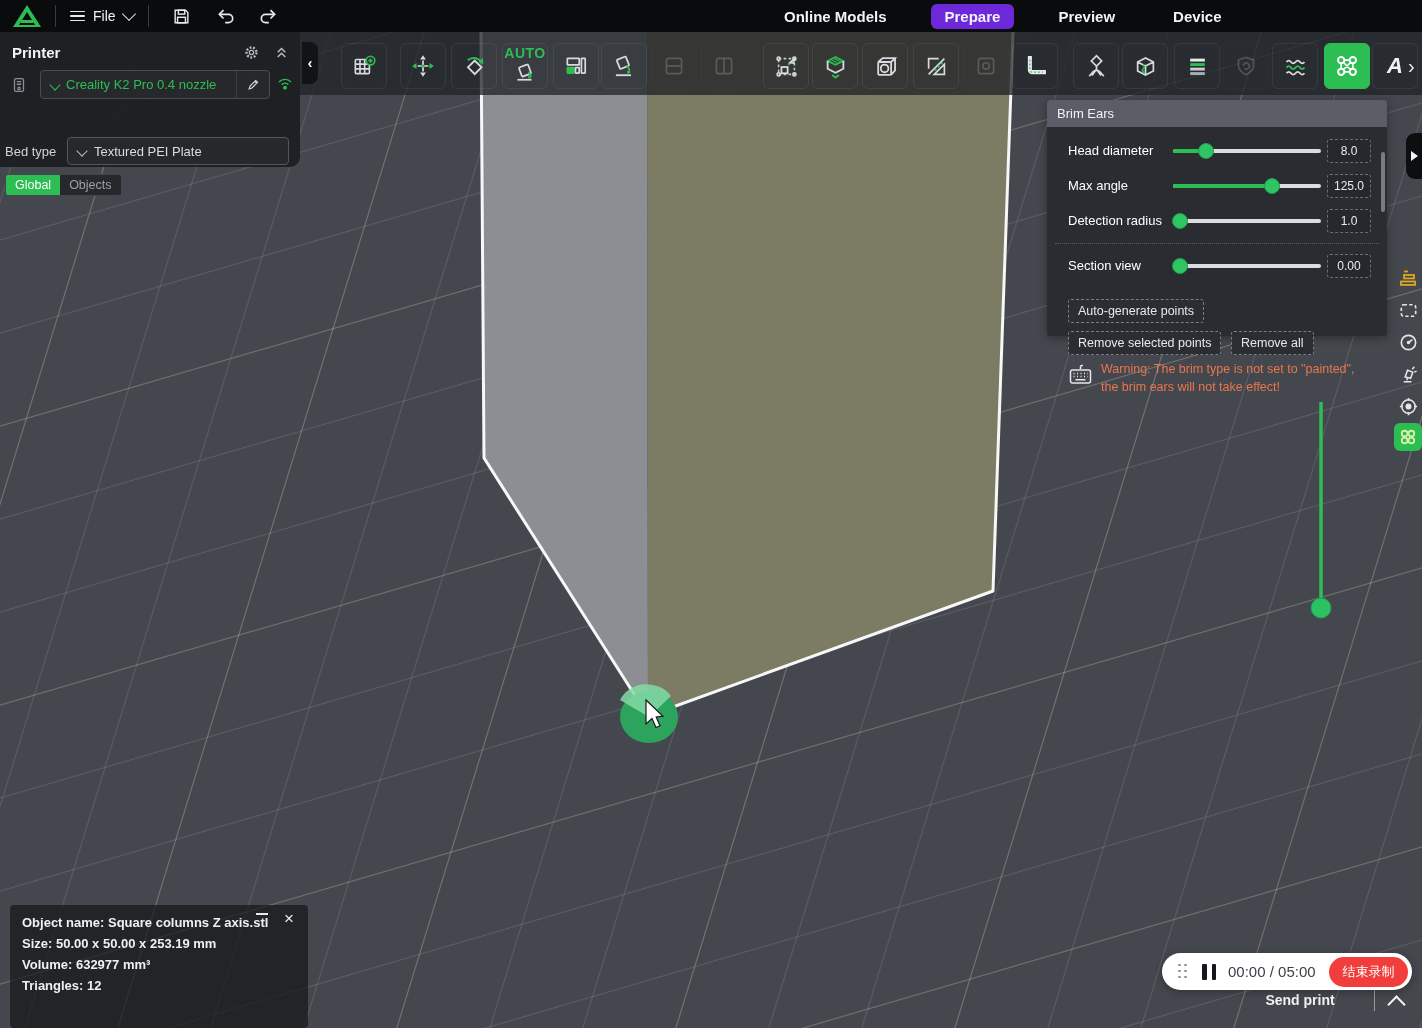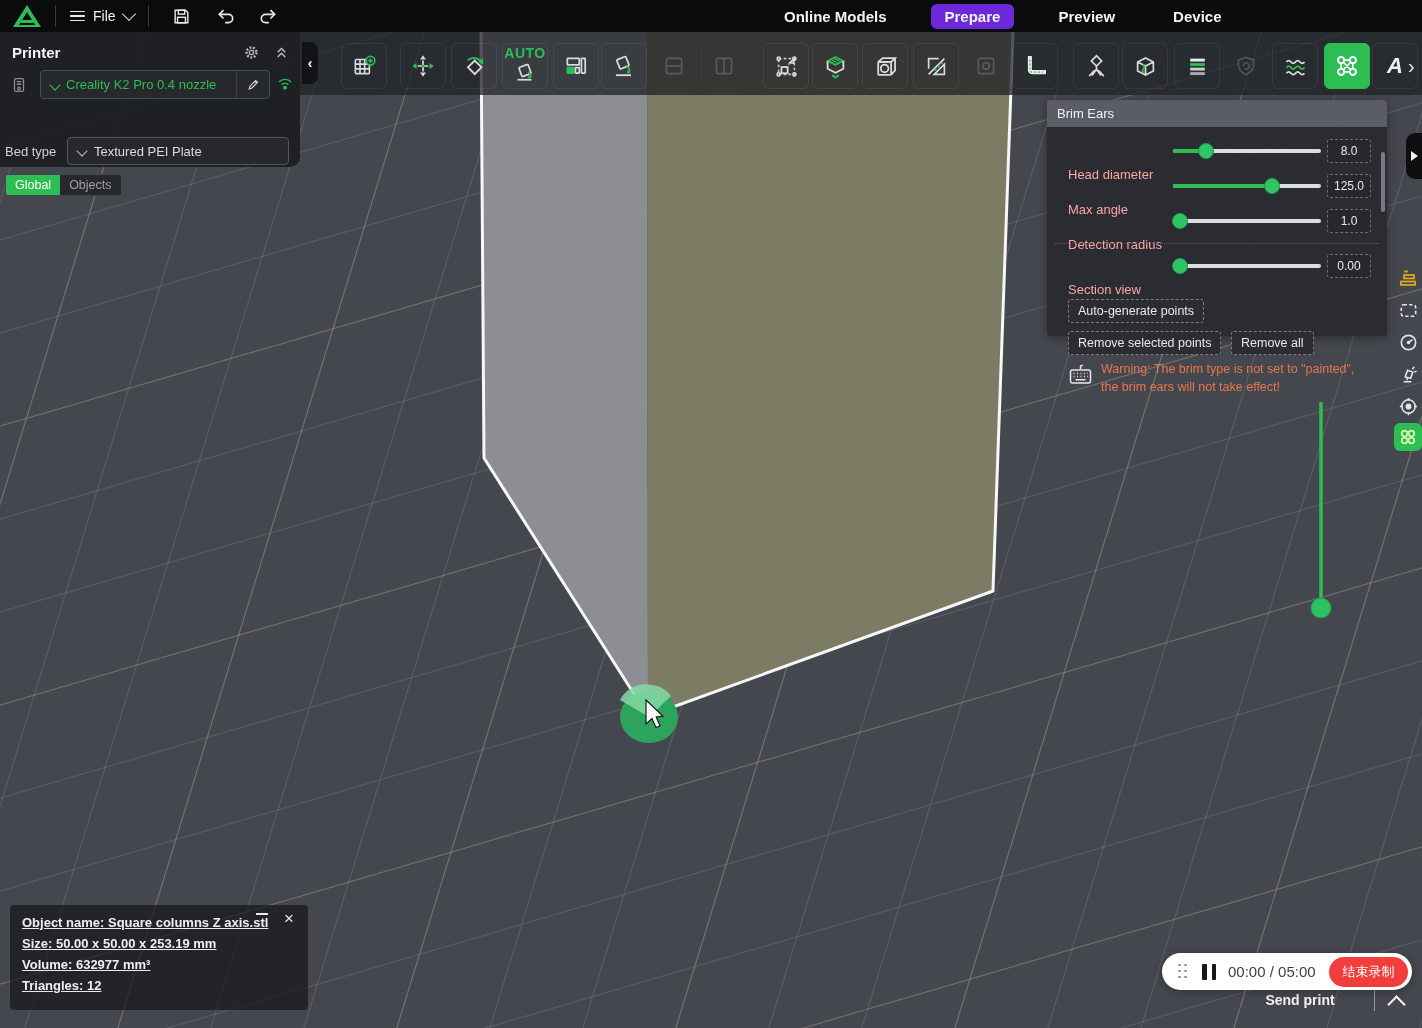--- a/index.html
+++ b/index.html
@@ -54,40 +54,40 @@
   #scope-tabs{position:absolute;left:5px;top:142px;display:flex;border:1px solid #44474d;border-radius:3px;overflow:hidden;}
   .scope-tab{font-size:12.5px;padding:3px 9px;cursor:pointer;color:#9ba0a6;background:#26282c;}
   .scope-tab.active{background:#2dbe53;color:#fff;}
 
   
   #brim-panel{left:1047px;top:100px;width:340px;height:236px;background:rgba(41,43,49,0.97);border-radius:3px;box-shadow:0 2px 10px rgba(0,0,0,.35);}
   #brim-header{position:absolute;left:0;top:0;width:100%;height:27px;background:#5a5d66;border-radius:3px 3px 0 0;
       display:flex;align-items:center;cursor:move;}
   #brim-title{font-size:13px;color:#f0f1f3;margin-left:10px;}
   .bs-row{position:absolute;left:0;width:100%;height:20px;}
-  .bs-label{position:absolute;left:21px;top:2px;font-size:13px;color:#fca5a5;white-space:nowrap;margin-top:24px;}
+  .bs-label{position:absolute;left:21px;top:2px;font-size:13px;color:#ffffff;white-space:nowrap;}
   .bs-track{position:absolute;left:126px;top:8px;width:148px;height:4px;background:#dcdde0;border-radius:2px;cursor:pointer;}
   .bs-fill{position:absolute;left:0;top:0;height:4px;background:#2dbe53;border-radius:2px;}
   .bs-handle{position:absolute;top:-6px;width:16px;height:16px;border-radius:50%;background:#2fc564;border:1px solid #1f9e4c;box-sizing:border-box;cursor:grab;}
   .bs-value{position:absolute;left:280px;top:-2px;width:42px;height:22px;background:#26282d;border:1px dashed #6b6e75;
       border-radius:3px;font-size:12px;color:#e8eaec;display:flex;align-items:center;justify-content:center;cursor:text;}
   #brim-divider{position:absolute;left:8px;top:143px;width:324px;border-top:1px dotted #565b68;}
   .brim-btn{position:absolute;background:#2b2d33;border:1px dashed #7a7d85;border-radius:3px;color:#e6e8ea;
       font-size:12.5px;padding:4px 9px;cursor:pointer;white-space:nowrap;}
   #brim-warning-text{position:absolute;left:54px;top:260px;width:268px;font-size:12.5px;line-height:1.45;color:#e9764d;}
   #brim-scroll{position:absolute;left:334px;top:52px;width:4px;height:60px;background:#8b9099;border-radius:2px;opacity:.8;}
 
   
   #panel-tab{left:1406px;top:133px;width:16px;height:46px;background:#0d0e10;border-radius:9px 0 0 9px;
       display:flex;align-items:center;justify-content:center;cursor:pointer;}
   .rbtn{position:absolute;left:1394px;width:28px;height:28px;display:flex;align-items:center;justify-content:center;cursor:pointer;}
   .rbtn.green{background:#2dbe53;border-radius:6px;}
 
   
-  #object-info{left:10px;top:905px;width:298px;height:105px;background:rgba(22,24,27,0.72);border-radius:4px;padding:10px 12px;box-sizing:border-box;text-decoration:underline;}
+  #object-info{left:10px;top:905px;width:298px;height:123px;background:rgba(22,24,27,0.72);border-radius:4px;padding:10px 12px;box-sizing:border-box;}
   #object-info .line{font-size:13px;font-weight:700;color:#eef0f2;margin-bottom:6px;white-space:nowrap;}
   #oi-min{position:absolute;right:40px;top:8px;width:12px;height:2px;background:#e8eaec;cursor:pointer;}
   #oi-close{position:absolute;right:14px;top:4px;font-size:17px;color:#e8eaec;cursor:pointer;}
 
   
   #recorder{left:1162px;top:953px;width:250px;height:37px;background:#fff;border-radius:19px;
       display:flex;align-items:center;box-shadow:0 2px 8px rgba(0,0,0,.3);}
   #rec-drag{margin-left:16px;display:grid;grid-template-columns:repeat(2,4px);grid-auto-rows:4px;gap:2px;cursor:grab;}
   #rec-drag i{width:2.5px;height:2.5px;border-radius:50%;background:#8e939b;}
   #rec-pause{margin-left:14px;display:flex;gap:5px;cursor:pointer;}

